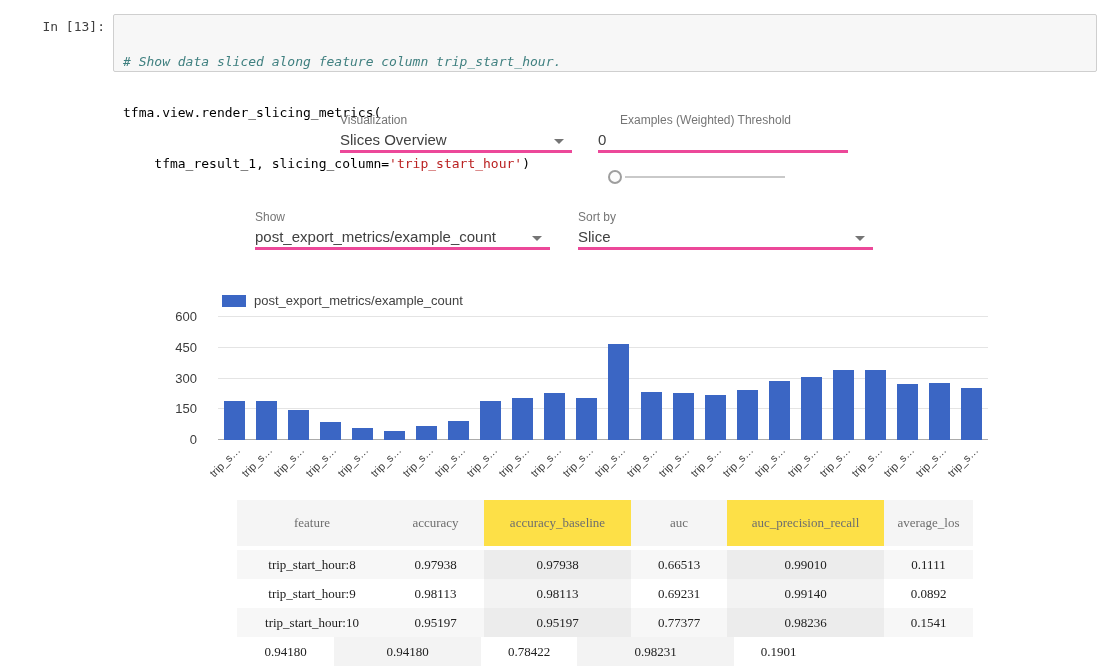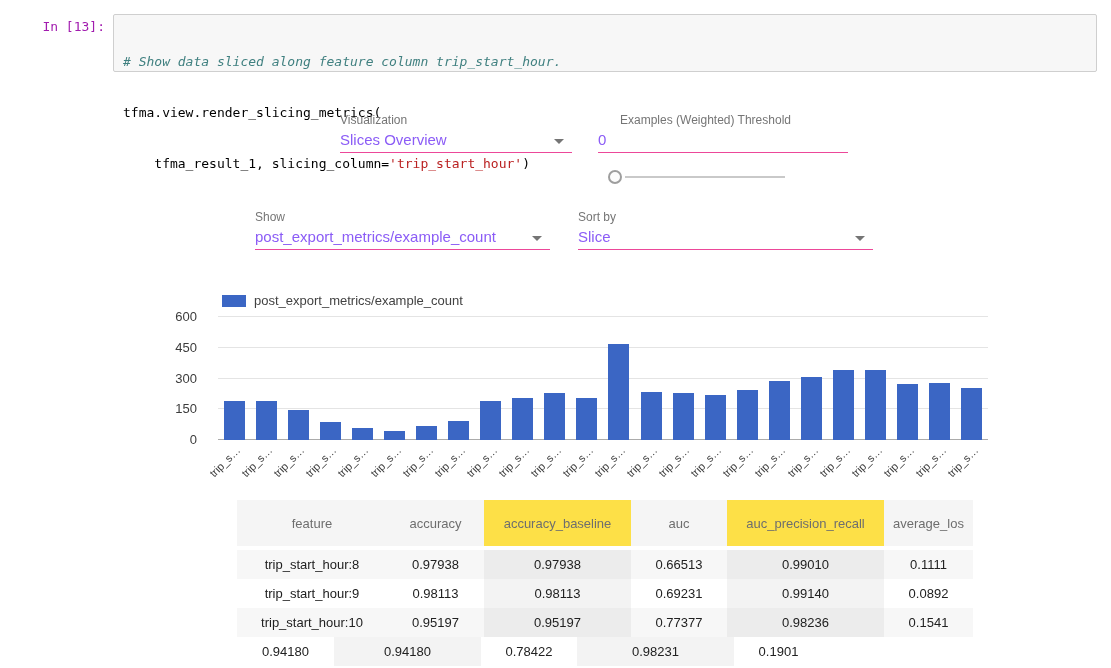--- a/index.html
+++ b/index.html
@@ -2,32 +2,32 @@
 <html><head>
 <meta charset="utf-8">
 <style>
   * { margin:0; padding:0; box-sizing:border-box; }
   html,body { background:#fff; }
   body { font-family:"Liberation Sans", sans-serif; }
   .canvas { position:relative; width:1111px; height:668px; background:#fff; overflow:hidden; }
 
   
   .prompt { position:absolute; left:0; top:19px; width:105px; text-align:right;
-            font-family:"DejaVu Sans Mono", monospace; font-size:13px; color:#a21caf; }
+            font-family:"DejaVu Sans Mono", monospace; font-size:13px; color:#404040; }
   .code-box { position:absolute; left:113px; top:14px; width:984px; height:58px;
               background:#f7f7f7; border:1px solid #cfcfcf; border-radius:2px;
               padding:4px 9px; font-family:"DejaVu Sans Mono", monospace;
               font-size:13px; line-height:17px; color:#000; white-space:pre; }
   .tok-comment { color:#408080; font-style:italic; }
   .tok-string { color:#BA2121; }
 
   
   .field-label { position:absolute; font-size:12px; color:#757575; }
-  .field { position:absolute; height:23px; border-bottom:1px solid #ec4899;
-           font-size:15px; color:#8b5cf6; }
+  .field { position:absolute; height:23px; border-bottom:3px solid #ec4899;
+           font-size:15px; color:#404040; }
   .field .val { position:absolute; left:0; top:1px; white-space:nowrap; }
   .dd-arrow { position:absolute; right:8px; top:9px; width:0; height:0;
               border-left:5px solid transparent; border-right:5px solid transparent;
               border-top:5px solid #757575; }
   .slider { position:absolute; left:608px; top:170px; width:180px; height:15px; }
   .slider-knob { position:absolute; left:0; top:0; width:14px; height:14px;
                  border:2px solid #9e9e9e; border-radius:50%; background:#fcfcfc; }
   .slider-track { position:absolute; left:17px; top:6px; width:160px; height:2px; background:#c9c9c9; }
 
   
@@ -43,21 +43,21 @@
   .bar { width:21px; }
   .yticks { position:absolute; left:150px; top:317px; width:57px; height:123px;
             font-size:13px; color:#3c3c3c; }
   .ytick { position:absolute; right:10px; width:47px; height:16px; line-height:16px; text-align:right; }
   .xlabels { position:absolute; left:218px; top:444px; width:770px; height:36px; display:flex; }
   .xlabel-slot { flex:1; position:relative; }
   .xlabel { position:absolute; right:50%; top:0; transform:rotate(-45deg);
             transform-origin:100% 0; font-size:11px; color:#3a3a3a; white-space:nowrap; }
 
   
-  .table-wrap { position:absolute; left:237px; top:500px; width:736px; }
+  .table-wrap { position:absolute; left:237px; top:500px; width:736px;font-family:Liberation Serif, serif; }
   .trow { display:flex; }
   .tcell { display:flex; align-items:center; justify-content:center; font-size:13px; }
   .thead .tcell { height:50px; background:#f5f5f5; color:#6e6e6e; border-bottom:4px solid #fff; }
   .thead .tcell.shade { background:#fde047; }
   .tbody .tcell { height:29px; color:#212121; background:#fff; }
   .tbody .trow.odd .tcell { background:#f7f7f7; }
   .tbody .tcell.shade { background:#f3f3f3; }
   .tbody .trow.odd .tcell.shade { background:#ececec; }
   .c0{width:150px}.c1{width:97px}.c2{width:147px}.c3{width:96px}.c4{width:157px}.c5{width:89px}
 </style>

